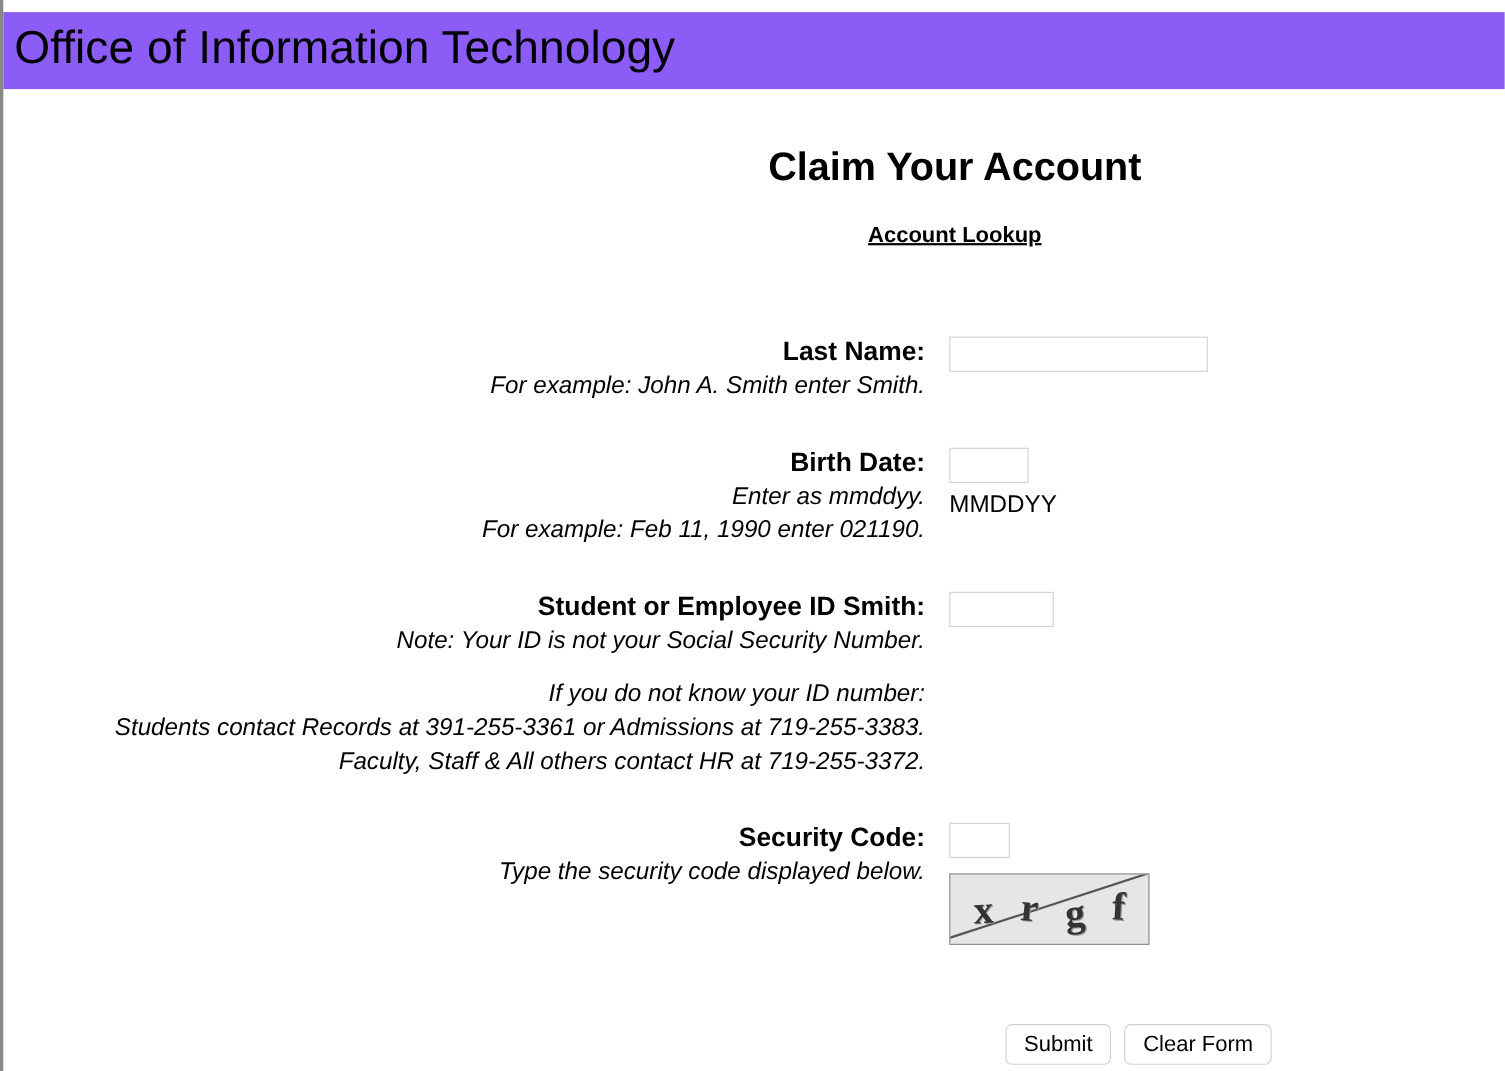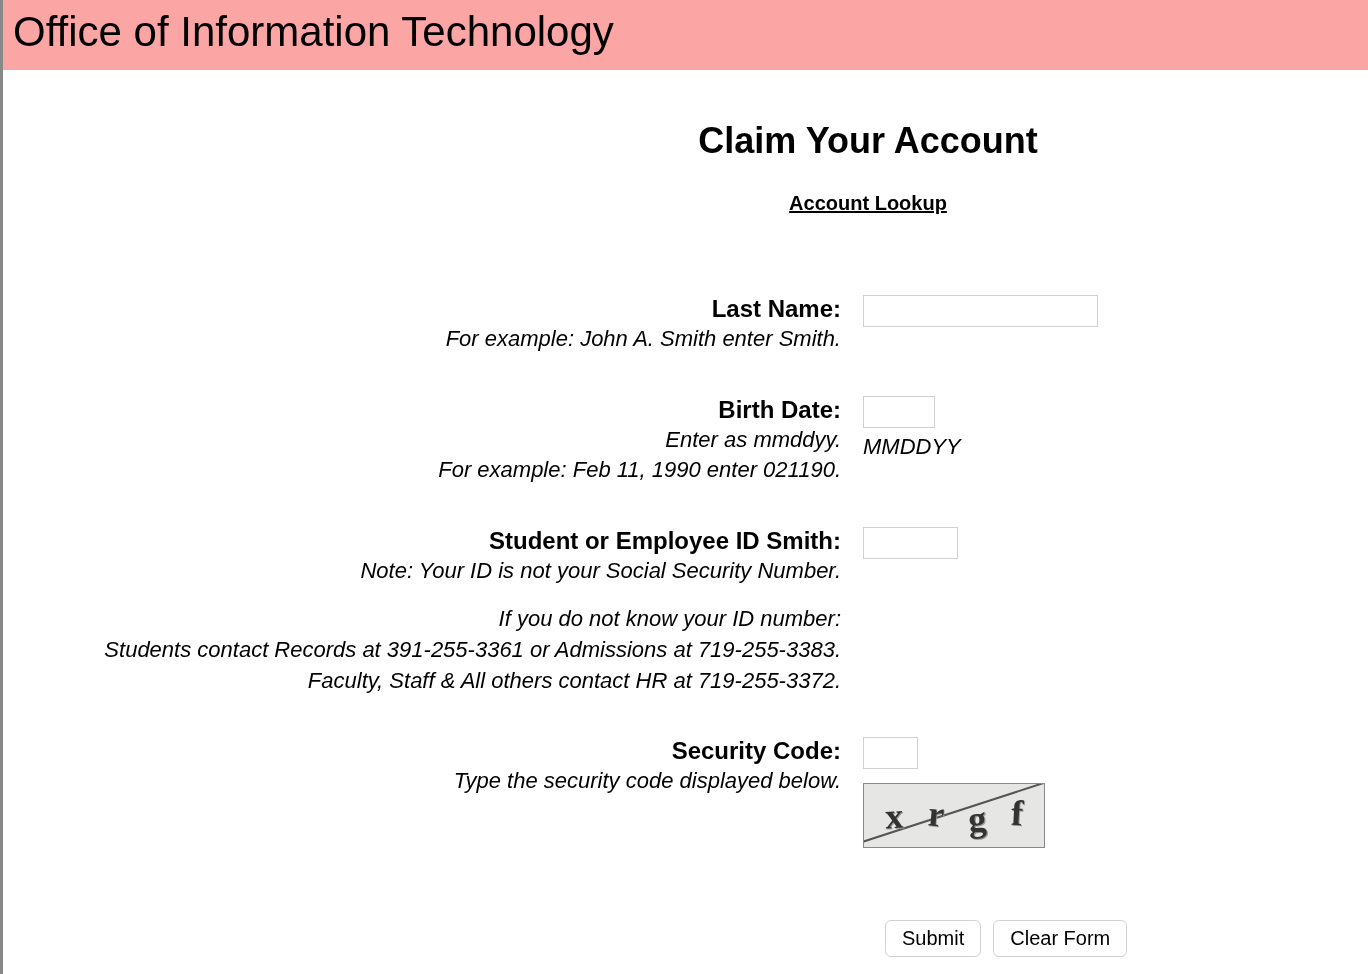--- a/index.html
+++ b/index.html
@@ -16,23 +16,24 @@
     }
     .left-border {
       position: absolute;
       left: 0;
       top: 0;
       width: 3px;
       height: 100%;
       background: #888;
     }
     .header-bar {
-      background: #fca5a5;
+      background: #8b5cf6;
       padding: 8px 10px 14px 10px;
       margin-left: 3px;
+      margin-top: 11px;
     }
     .header-title {
       font-size: 42px;
       color: #000;
       font-weight: normal;
     }
     .content-area {
       width: 1300px;
       margin-left: 3px;
       padding-top: 50px;
@@ -108,21 +109,20 @@
     }
     .input-securitycode {
       width: 55px;
       height: 32px;
     }
     .format-hint {
       font-size: 22px;
       color: #000;
       display: block;
       margin-top: 6px;
-      font-style: italic;
     }
     .captcha-box {
       width: 182px;
       height: 65px;
       border: 1px solid #888;
       margin-top: 14px;
       background: #e6e6e4;
       position: relative;
       overflow: hidden;
       display: flex;
@@ -149,20 +149,21 @@
       text-shadow: 1px 1px 0 #999;
       position: relative;
     }
     .captcha-char:nth-child(1) { transform: rotate(-3deg); }
     .captcha-char:nth-child(2) { transform: rotate(5deg) translateY(-2px); }
     .captcha-char:nth-child(3) { transform: rotate(-4deg) translateY(3px); }
     .captcha-char:nth-child(4) { transform: rotate(3deg) translateY(-3px); }
     .button-row {
       display: flex;
       margin-top: 30px;
+      padding-left: 29px;
     }
     .button-col {
       margin-left: 882px;
       display: flex;
       gap: 12px;
     }
     button {
       font-size: 20px;
       padding: 6px 16px;
       border: 1px solid #d0d0d0;

